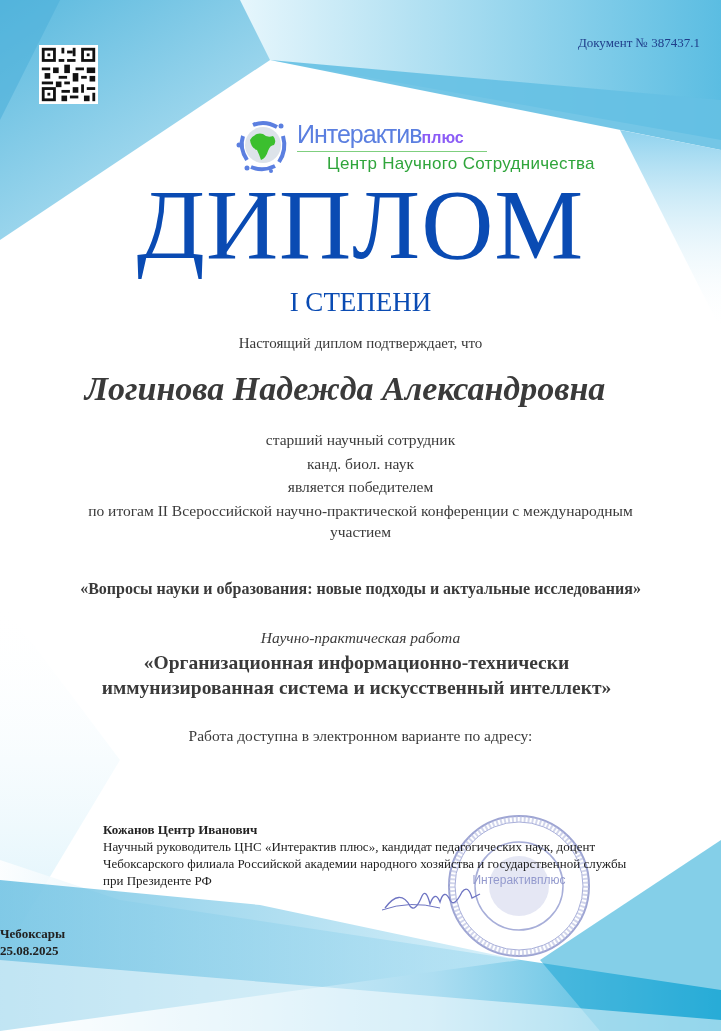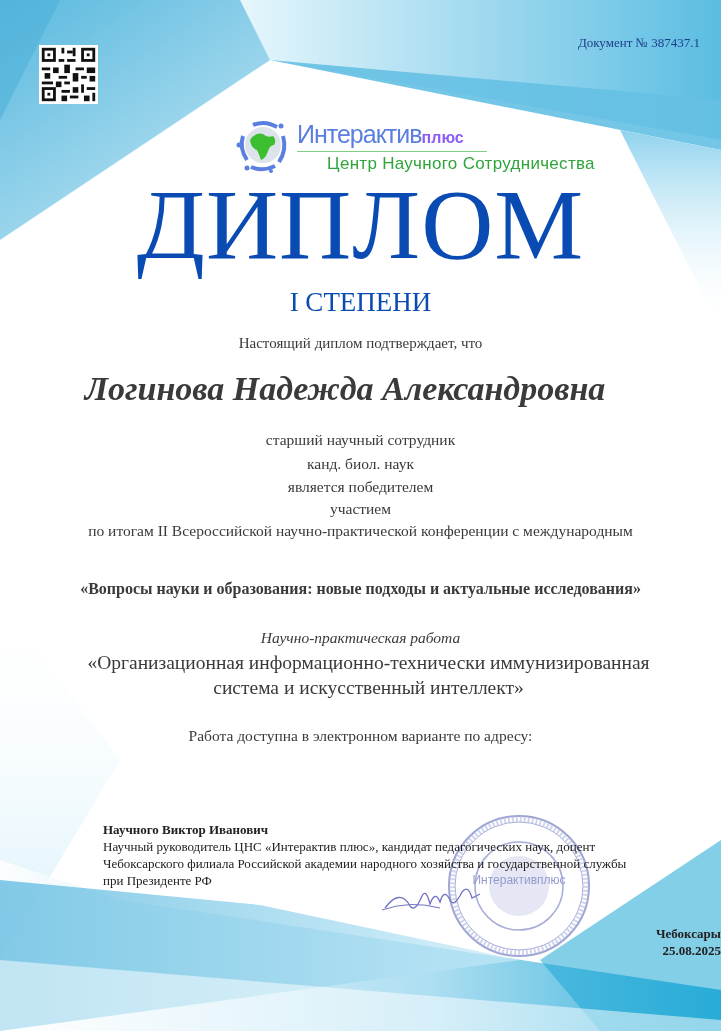--- a/index.html
+++ b/index.html
@@ -46,21 +46,21 @@
       position: absolute; left: 40px; width: 641px; text-align: center; font-size: 15.5px; line-height: 23.5px;
     }
     .bold-title { font-weight: bold; font-size: 16px; line-height: 26px; }
     .work-title { font-size: 19.5px; line-height: 25px; }
     .url { font-style: italic; }
     .signer {
       position: absolute; left: 103px; top: 821px; width: 540px; font-size: 13px; line-height: 17px; color: #222;
     }
     .signer-name { font-weight: bold; }
     .footer {
-      position: absolute; left: 0; width: 721px; top: 925px; text-align: right;
+      position: absolute; left: 0; width: 721px; top: 925px; text-align: left;
       font-size: 13px; font-weight: bold; line-height: 17px; color: #222;
     }
     .stamp { position: absolute; left: 445px; top: 812px; width: 148px; height: 148px; opacity: 0.75; }
     .signature { position: absolute; left: 380px; top: 878px; width: 110px; height: 40px; }
   </style>
 </head>
 <body>
 
 <div class="page">
 
@@ -174,45 +174,45 @@
 
     <div class="title">ДИПЛОМ</div>
     <div class="degree">I СТЕПЕНИ</div>
     <div class="confirm">Настоящий диплом подтверждает, что</div>
     <div class="name">Логинова Надежда Александровна</div>
 
     <div class="block" style="top:428px;">
       <div>старший научный сотрудник</div>
       <div>канд. биол. наук</div>
       <div>является победителем</div>
+      <div>по итогам II Всероссийской научно-практической конференции с международным</div>
       <div style="line-height:20px;">участием</div>
-      <div>по итогам II Всероссийской научно-практической конференции с международным</div>
     </div>
 
     <div class="block bold-title" style="top:576px; left:70px; width:581px;">«Вопросы науки и образования: новые подходы и актуальные исследования»</div>
     <div class="block" style="top:626px;font-style:italic;">Научно-практическая работа</div>
-    <div class="block work-title" style="top:650px; left:68px; width:601px;">«Организационная информационно-технически иммунизированная система и искусственный интеллект»</div>
+    <div class="block work-title" style="top:650px; left:56px; width:601px;font-weight:bold;">«Организационная информационно-технически иммунизированная система и искусственный интеллект»</div>
 
     <div class="block" style="top:724px;">Работа доступна в электронном варианте по адресу:</div>
 
     <svg class="stamp" viewBox="0 0 148 148">
       <circle cx="74" cy="74" r="70" fill="none" stroke="#7d86c4" stroke-width="2"></circle>
       <circle cx="74" cy="74" r="64" fill="none" stroke="#8a93cc" stroke-width="1"></circle>
       <circle cx="74" cy="74" r="44" fill="none" stroke="#8a93cc" stroke-width="1.5"></circle>
       <circle cx="74" cy="74" r="67" fill="none" stroke="#9aa2d4" stroke-width="6" stroke-dasharray="2 2" opacity="0.6"></circle>
       <circle cx="74" cy="74" r="30" fill="#b9bfe3" opacity="0.5"></circle>
       <text x="74" y="72" text-anchor="middle" font-family="Liberation Sans, sans-serif" font-size="12" fill="#6f78bd">Интерактивплюс</text>
     </svg>
     <svg class="signature" viewBox="0 0 110 40">
       <path d="M5 30 Q20 10 30 28 Q35 35 42 18 Q46 10 50 26 Q55 12 60 24 Q64 10 70 22 Q74 30 82 14 Q88 6 92 20 L100 16" fill="none" stroke="#6e74c2" stroke-width="1.3"></path>
       <path d="M2 32 Q30 22 60 30" fill="none" stroke="#6e74c2" stroke-width="1"></path>
     </svg>
 
     <div class="signer">
-      <div class="signer-name">Научного Виктор Иванович</div>
+      <div class="signer-name">Кожанов Центр Иванович</div>
       <div>Научный руководитель ЦНС «Интерактив плюс», кандидат педагогических наук, доцент Чебоксарского филиала Российской академии народного хозяйства и государственной службы при Президенте РФ</div>
     </div>
 
     <div class="footer">
       <div>Чебоксары</div>
       <div>25.08.2025</div>
     </div>
   </div>
 </div>
 

